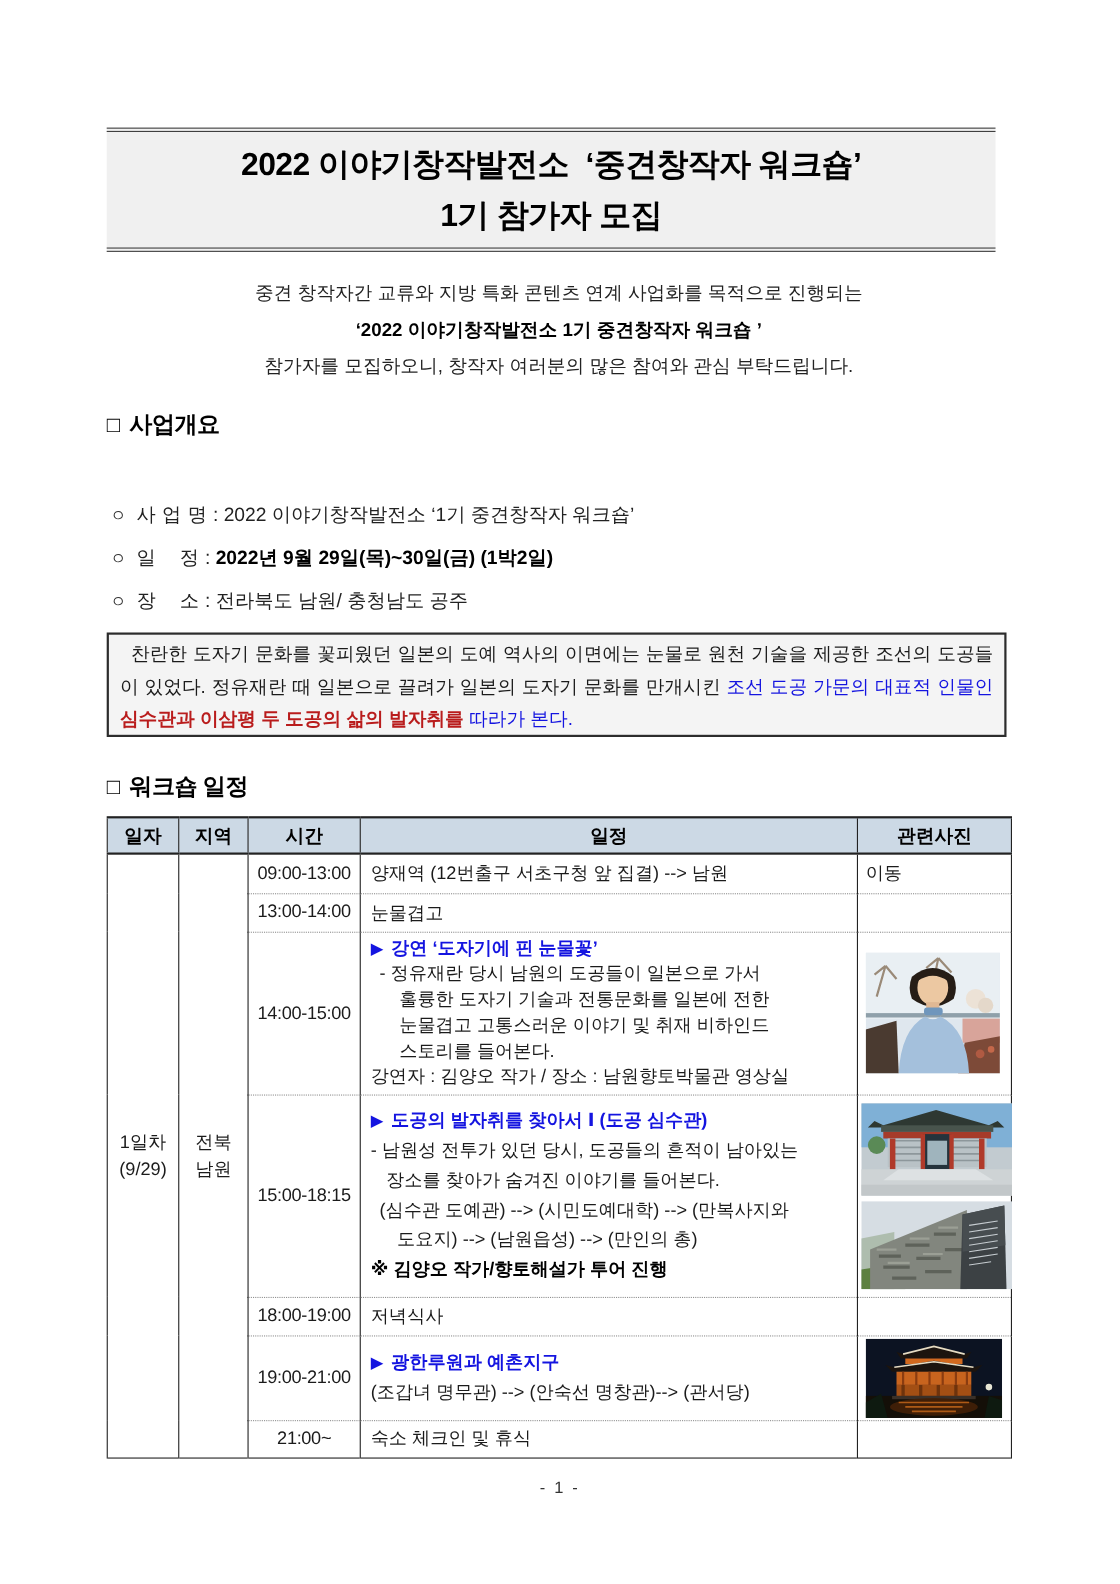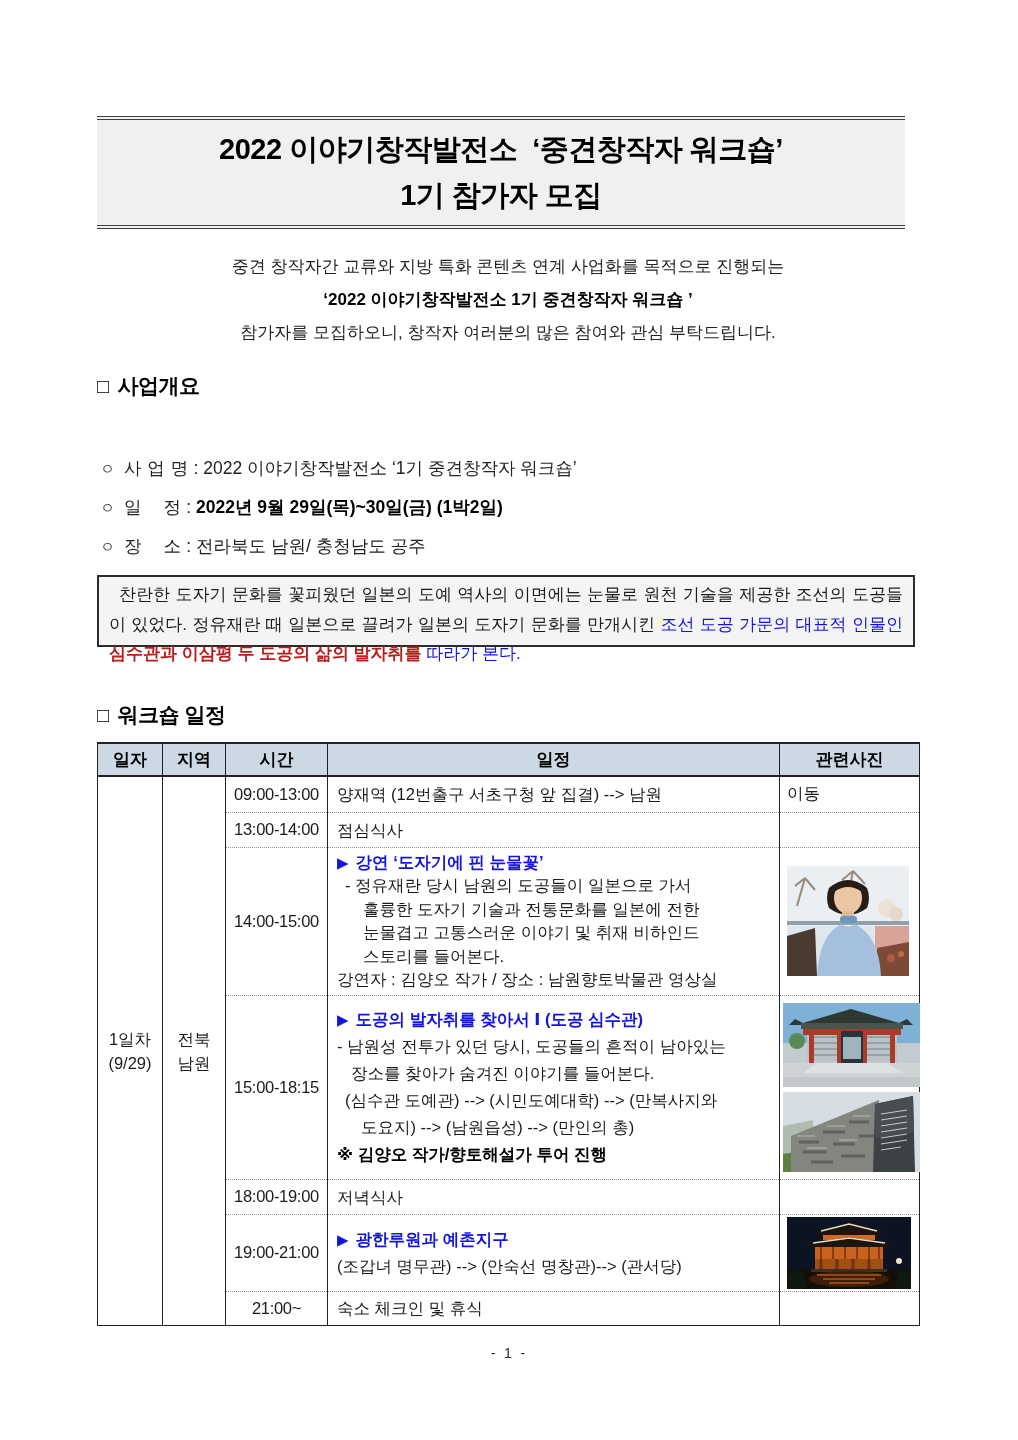--- a/index.html
+++ b/index.html
@@ -27,21 +27,21 @@
   .ov-list { position:absolute; top:428px; left:100px; width:800px;margin-top:28px; }
   .ov-item { height:24px; line-height:24px; margin-bottom:15px; font-size:17.5px; color:#222; }
   .ov-bullet { display:inline-block; width:24px; font-size:15px; color:#333; }
   .ov-label { white-space:pre; letter-spacing:0.5px; }
   .ov-sep { white-space:pre; }
   .ov-val.bold { font-weight:700; color:#000; }
   .blue { color:#1414e0; }
   .bluebold { color:#b91c1c; font-weight:700; }
 
   
-  .desc-box { position:absolute; top:575px; left:97px; width:818px; height:72px;
+  .desc-box { position:absolute; top:575px; left:97px; width:818px; height:95px;
     background:#f4f4f4; border:2px solid #2c2c2c; padding:3px 10px 0 10px;
     font-size:17px; line-height:29.5px; color:#1b1b1b; text-align:justify; }
   .desc-box .indent { display:inline-block; width:10px; }
 
   
   table.sched { position:absolute; top:742px; left:97px; width:822px; border-collapse:collapse; table-layout:fixed; }
   table.sched col.c1{width:65px;} table.sched col.c2{width:63px;} table.sched col.c3{width:102px;}
   table.sched col.c4{width:452px;} table.sched col.c5{width:140px;}
   table.sched th { background:#ccd9e5; border:1px solid #222; border-top:2px solid #222; border-bottom:2px solid #222;
     height:33px; font-size:17px; font-weight:700; color:#000; text-align:center; }
@@ -146,21 +146,21 @@
         </td>
         <td class="timecell">09:00-13:00</td>
         <td class="evtcell vt">
             <div class="ln">양재역 (12번출구 서초구청 앞 집결) --&gt; 남원</div>
           </td>
         <td class="photocell toptext">이동</td>
       </tr>
       <tr class="rsep h-r2">
         <td class="timecell">13:00-14:00</td>
         <td class="evtcell vt">
-            <div class="ln">점심식사</div>
+            <div class="ln">눈물겹고</div>
           </td>
         <td class="photocell"></td>
       </tr>
       <tr class="rsep h-r3 r3">
         <td class="timecell">14:00-15:00</td>
         <td class="evtcell" style="vertical-align:middle;">
           <div class="evt-title"><span class="arrow">▶</span><span>강연 ‘도자기에 핀 눈물꽃’</span></div>
           <div class="ln ind1">- 정유재란 당시 남원의 도공들이 일본으로 가서</div>
           <div class="ln ind2">훌륭한 도자기 기술과 전통문화를 일본에 전한</div>
           <div class="ln ind2">눈물겹고 고통스러운 이야기 및 취재 비하인드</div>

